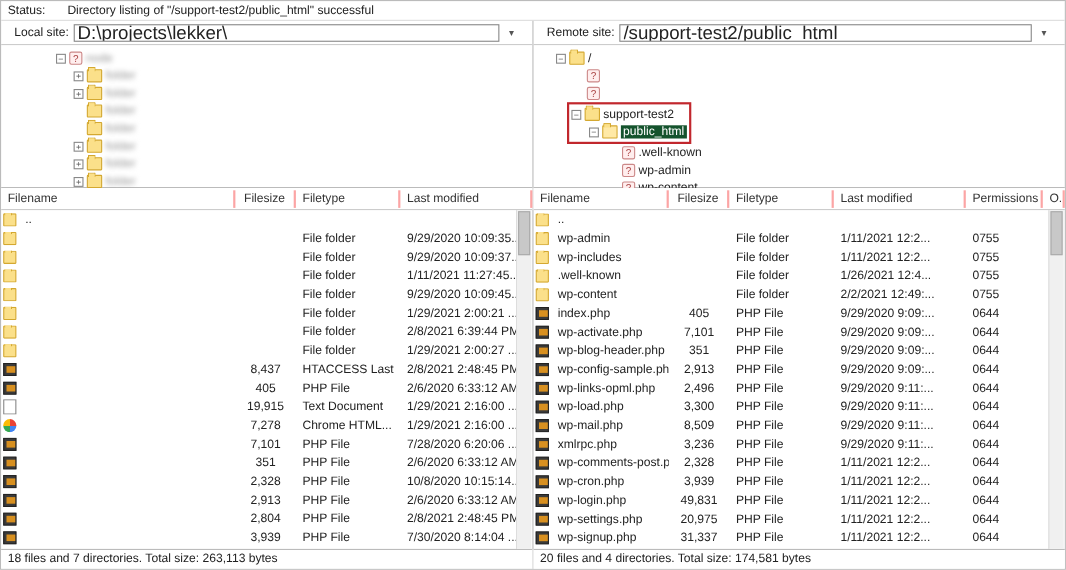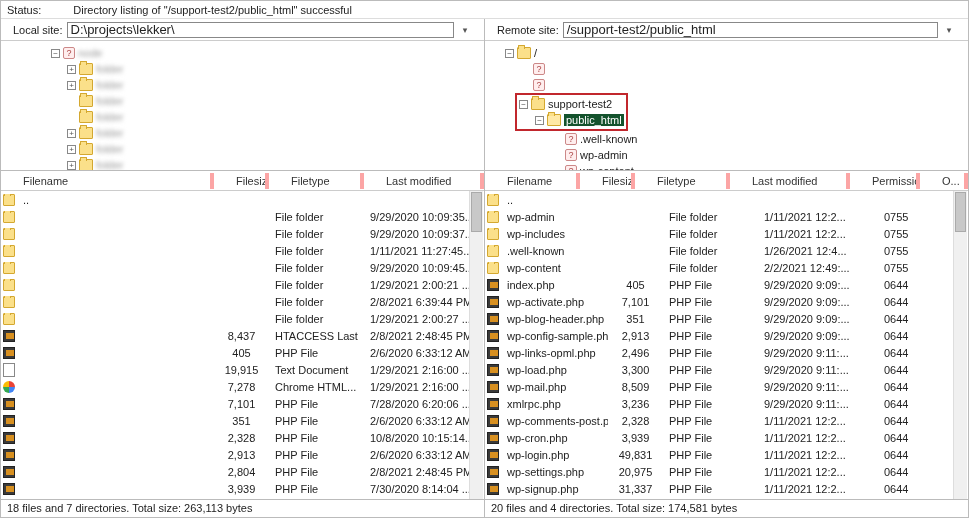--- a/index.html
+++ b/index.html
@@ -1,37 +1,37 @@
 <!DOCTYPE html>
 <html><head>
 <meta charset="utf-8">
 <style>
 *{box-sizing:border-box;margin:0;padding:0;font-family:"Segoe UI",Tahoma,sans-serif;font-size:11px;color:#222}
 body{background:#fff;width:969px;height:518px;overflow:hidden;display:flex;flex-direction:column;border:1px solid #bbb}
 .status-row{display:flex;align-items:center;padding:2px 6px;border-bottom:1px solid #ddd;height:18px}
-.status-row .lbl{margin-right:32px}
+.status-row .lbl{margin-right:20px}
 .panes{flex:1;display:flex;min-height:0}
 .pane{flex:1;display:flex;flex-direction:column;min-width:0;border-right:1px solid #bbb}
 .pane:last-child{border-right:none}
 .site-row{display:flex;align-items:center;padding:2px 12px;border-bottom:1px solid #ccc;height:22px;gap:4px}
-.site-row input{flex:1;border:1px solid #888;height:16px;padding:0 3px;font-size:13px;background:#fff}
+.site-row input{flex:1;border:1px solid #888;height:16px;padding:0 3px;font-size:17px;background:#fff}
 .chev{width:14px;text-align:center;font-size:9px;color:#555;cursor:pointer}
 .tree{height:130px;overflow:auto;border-bottom:1px solid #bbb;padding:4px 4px 4px 10px}
 .tn{display:flex;align-items:center;height:16px;gap:3px;white-space:nowrap}
 .tg{width:9px;height:9px;border:1px solid #888;font-size:8px;line-height:7px;text-align:center;color:#555;cursor:pointer}
 .tg.e{border:none}
 .fic{width:14px;height:12px;background:#fbe08a;border:1px solid #d4a830;border-radius:1px;position:relative}
 .fic::before{content:"";position:absolute;top:-3px;left:0;width:5px;height:3px;background:#fbe08a;border:1px solid #d4a830;border-bottom:none;border-radius:1px 1px 0 0}
 .fic.open{background:#ffe9a6}
 .qic{width:12px;height:12px;border:1px solid #c88;background:#fee;border-radius:2px;font-size:9px;line-height:10px;text-align:center;color:#a44}
 .blur{filter:blur(2.2px);color:#999}
 .sel{background:#14532d;color:#fff;padding:0 2px}
 .hl{border:2px solid #c1272d;padding:1px 2px;margin-left:-3px}
 .hdr{display:flex;border-bottom:1px solid #ccc;background:#fff;height:20px;align-items:center}
-.hdr>div{padding:2px 22px;border-right:4px solid #fca5a5;color:#333;cursor:pointer;white-space:nowrap;overflow:hidden}
+.hdr>div{padding:2px 6px;border-right:2px solid #fca5a5;color:#333;cursor:pointer;white-space:nowrap;overflow:hidden}
 .list{flex:1;overflow:auto}
 .row{display:flex;height:17px;align-items:center}
 .row>div{padding:0 6px;white-space:nowrap;overflow:hidden}
 .row .ic{width:16px;padding:0 2px;display:flex;align-items:center}
 .phpic{width:14px;height:12px;background:#3a3a3a;border:1px solid #222;position:relative}
 .phpic::after{content:"";position:absolute;left:2px;top:2px;width:8px;height:6px;background:#d89020}
 .txtic{width:12px;height:14px;background:#fff;border:1px solid #888}
 .chric{width:12px;height:12px;border-radius:50%;background:conic-gradient(#ea4335 0 90deg,#4285f4 90deg 180deg,#34a853 180deg 270deg,#fbbc05 270deg 360deg)}
 .c-fn{flex:1;min-width:80px}
 .c-sz{width:55px;text-align:center}

